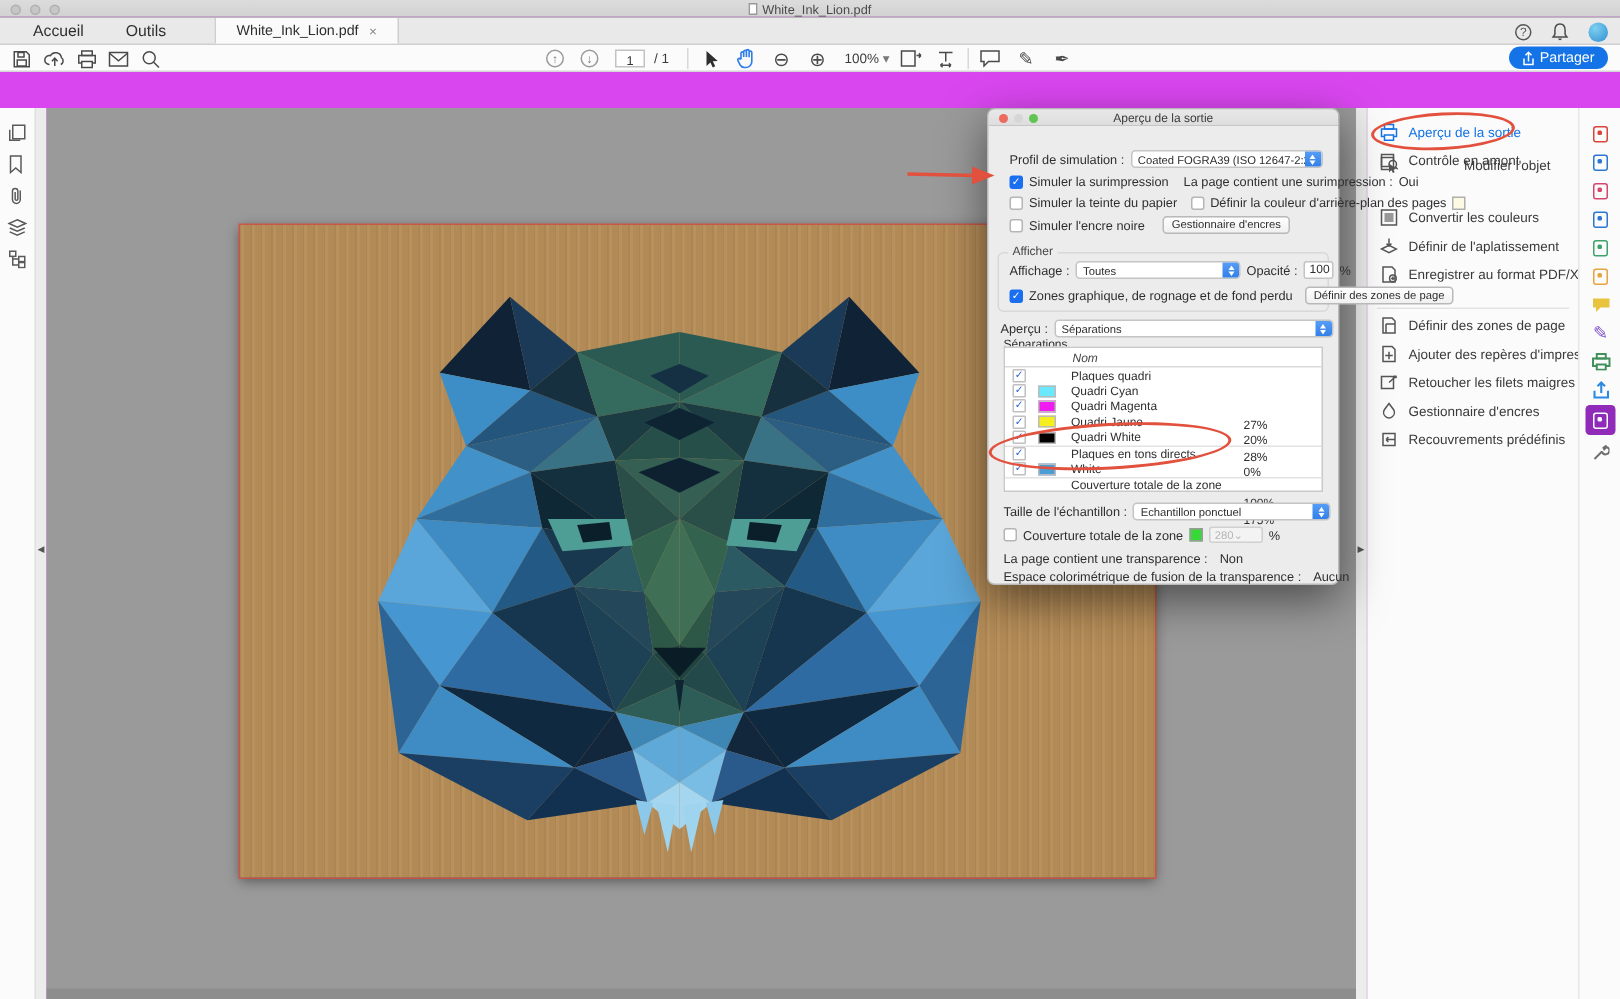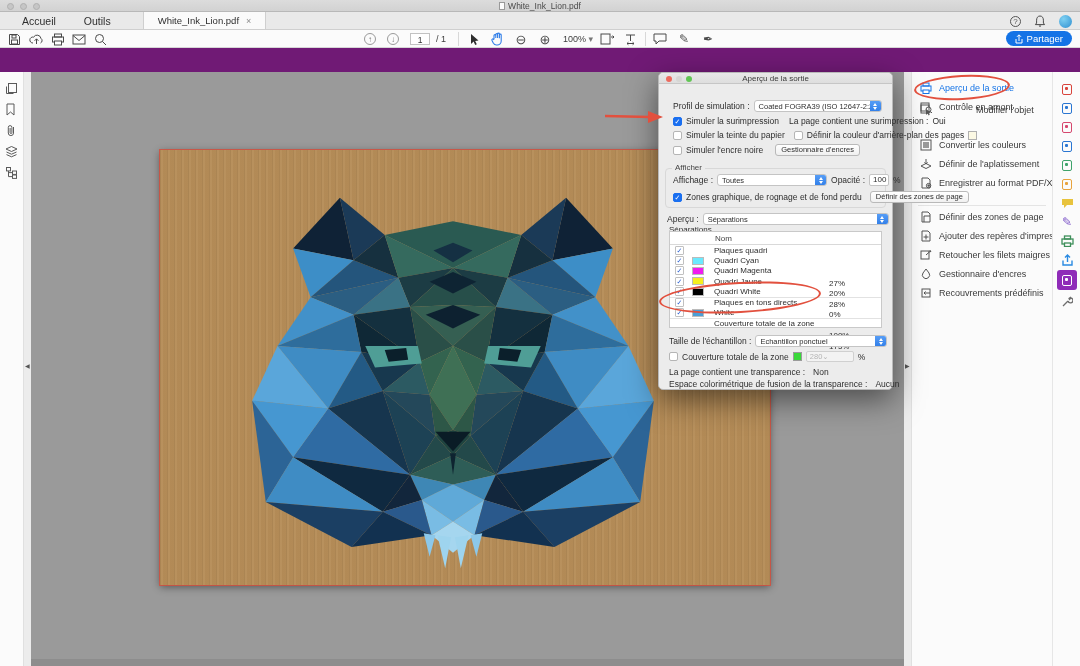--- a/index.html
+++ b/index.html
@@ -1,18 +1,18 @@
 <!DOCTYPE html>
 <html><head>
 <meta charset="utf-8">
 <style>
   * { margin:0; padding:0; box-sizing:border-box; }
   html,body { width:1080px; height:666px; overflow:hidden; }
   body { font-family:"Liberation Sans", sans-serif; color:#333; }
-  .app { position:absolute; inset:0; width:1080px; height:666px; background:#701a75; }
+  .app { position:absolute; inset:0; width:1080px; height:666px; background:#d946ef; }
 
   
   .mac-titlebar { position:absolute; left:0; top:0; width:1080px; height:12px;
     background:linear-gradient(#dcdcdc,#d2d2d2); border-bottom:1px solid #b8b8b8;
     display:flex; align-items:center; justify-content:center; }
   .traffic { position:absolute; left:7px; top:3px; display:flex; gap:6px; }
   .dot { width:7px; height:7px; border-radius:50%; background:#c6c6c6; border:0.5px solid #b0b0b0; }
   .win-title { font-size:8.5px; color:#4a4a4a; display:flex; align-items:center; gap:3px; }
   .win-doc-ico { width:6px; height:8px; background:#fdfdfd; border:1px solid #999; display:inline-block; }
 
@@ -109,32 +109,32 @@
     display:flex; flex-direction:column; align-items:center; justify-content:center; gap:1px; }
   .popup-btn i { width:0; height:0; border-left:2.5px solid transparent; border-right:2.5px solid transparent; }
   .popup-btn .up { border-bottom:3px solid #fff; } .popup-btn .dn { border-top:3px solid #fff; }
   .mac-btn { height:12px; background:linear-gradient(#fff,#f0f0f0); border:1px solid #b9b9b9; border-radius:3px;
     font-size:7.5px; padding:0 5px; line-height:10px; color:#2e2e2e; }
   .field { height:12px; background:#fff; border:1px solid #c4c4c4; border-radius:2px; font-size:8px;
     padding:0 3px; line-height:10px; }
   .swatch-sm { width:9px; height:9px; border:1px solid #b0b0b0; background:#fcf9e4; }
   .sep-table { position:absolute; left:10px; top:158px; width:213px; height:97px; background:#fff;
     border:1px solid #c9c9c9; font-size:8px; }
-  .sep-head { height:13px; border-bottom:1px solid #d9d9d9; display:flex; align-items:center; }
+  .sep-head { height:13px; border-bottom:1px solid #d9d9d9; display:flex; align-items:center;font-style:italic; }
   .sep-head span { margin-left:45px; color:#444; }
   .sep-row { height:10.4px; display:flex; align-items:center; }
   .sep-row.bordered { border-top:1px solid #e2e2e2; }
   .sep-check { width:9px; height:9px; margin-left:5px; border:1px solid #c0c0c0; border-radius:1px;
     background:#fff; font-size:7px; line-height:8px; text-align:center; color:#2a5fd0; flex:0 0 9px; }
   .sep-spacer { width:9px; margin-left:5px; flex:0 0 9px; }
   .sep-swatch { width:12px; height:8px; margin-left:8px; flex:0 0 12px; border:1px solid #bbb; }
   .sep-swatch.none { border:none; background:transparent !important; }
   .sep-name { margin-left:10px; flex:1; white-space:nowrap; }
   .sep-pct { width:52px; flex:0 0 52px;margin-top:46px; }
-  .dis-select { height:11px; width:48px; background:#f3f3f3; border:1px solid #d0d0d0; border-radius:2px;
+  .dis-select { height:11px; width:36px; background:#f3f3f3; border:1px solid #d0d0d0; border-radius:2px;
     color:#b5b5b5; font-size:7.5px; display:flex; align-items:center; padding:0 3px; }
   .swatch-green { width:9px; height:9px; border:1px solid #9a9a9a; background:#39d839; }
 
   
   .anno-ellipse { position:absolute; border:2px solid #e2503e; border-radius:50%; }
   .anno-e1 { left:659px; top:282px; width:162px; height:31px; transform:rotate(-3deg); }
   .anno-e2 { left:914px; top:75px; width:96px; height:25px; transform:rotate(-3deg); }
   .anno-arrow { position:absolute; left:604px; top:109px; }
 
   svg { display:block; }

